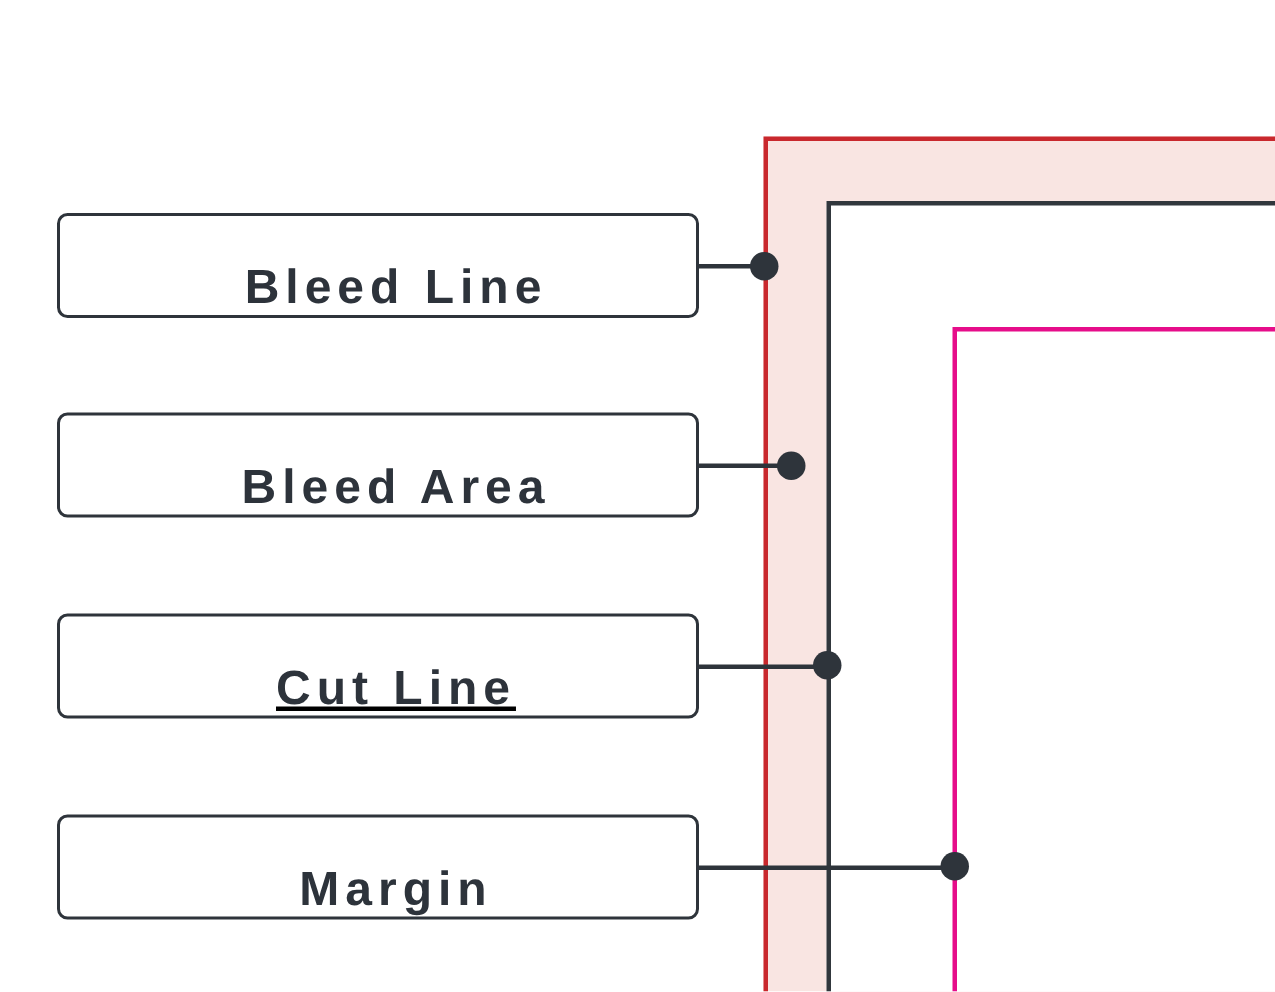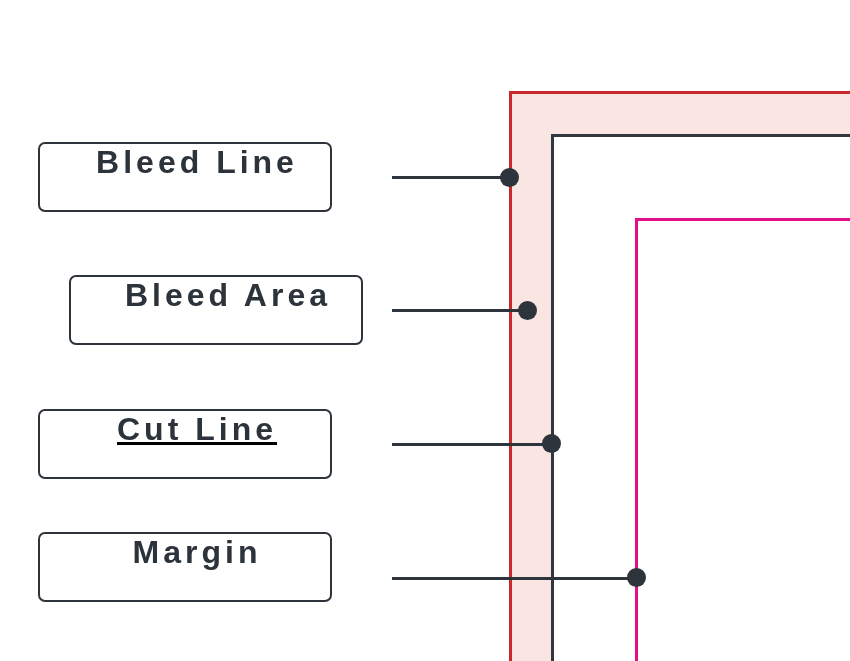--- a/index.html
+++ b/index.html
@@ -55,28 +55,28 @@
     width: 19px;
     height: 19px;
     border-radius: 50%;
     background: #2e343b;
     z-index: 5;
   }
   
   .callout {
     position: absolute;
     left: 38px;
-    width: 294px;
+    width: 428px;
     height: 70px;
     box-sizing: border-box;
     background: #ffffff;
     border: 2.5px solid #2e343b;
     border-radius: 7px;
     display: flex;
-    align-items: flex-start;
+    align-items: flex-end;
     justify-content: center;
     z-index: 6;
     padding-left: 24px;
   }
   .callout span {
     font-size: 32px;
     font-weight: bold;
     letter-spacing: 4px;
     color: #2d333b;
     white-space: nowrap;
@@ -97,23 +97,23 @@
   <div class="connector" style="top: 577px; width: 245px;"></div>
 
   <div class="dot" style="left: 500px; top: 168px;"></div>
   <div class="dot" style="left: 518px; top: 301px;"></div>
   <div class="dot" style="left: 542px; top: 434px;"></div>
   <div class="dot" style="left: 627px; top: 568px;"></div>
 
   <div class="callout" style="top: 142px;">
     <span>Bleed Line</span>
   </div>
-  <div class="callout" style="top: 275px; margin-left: 31px;">
+  <div class="callout" style="top: 275px;">
     <span>Bleed Area</span>
   </div>
   <div class="callout" style="top: 409px; text-decoration: underline;">
     <span>Cut Line</span>
   </div>
-  <div class="callout" style="top: 532px;">
+  <div class="callout" style="top: 543px;">
     <span>Margin</span>
   </div>
 
 </div>
 
 </body></html>

